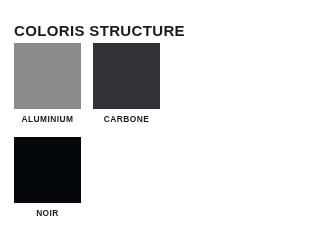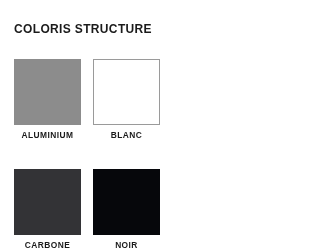--- a/index.html
+++ b/index.html
@@ -16,40 +16,39 @@
   .sheet {
     position: relative;
     width: 250px;
     height: 250px;
     box-sizing: border-box;
   }
   .sheet-title {
     position: absolute;
     left: 14px;
     top: 22px;
-    font-size: 12px;
+    font-size: 15px;
     font-weight: bold;
     letter-spacing: 0.35px;
     color: #1b1b1b;
     white-space: nowrap;
   }
   .swatch-grid {
     position: absolute;
     left: 14px;
     top: 43px;
     width: 224px;
     display: flex;
     flex-wrap: wrap;
     gap: 0px;
   }
   .swatch-cell {
     width: 79px;
     box-sizing: border-box;
     margin-bottom: 13px;
-    margin-top: 16px;
   }
   .swatch-chip {
     width: 67px;
     height: 66px;
     box-sizing: border-box;
     display: block;
   }
   .swatch-chip.bordered {
     border: 1px solid #9a9a9a;
   }
@@ -71,24 +70,20 @@
 
   <div class="sheet-title">COLORIS STRUCTURE</div>
 
   <div class="swatch-grid">
 
     <div class="swatch-cell">
       <span class="swatch-chip" style="background: rgb(140, 140, 140);"></span>
       <div class="swatch-label">ALUMINIUM</div>
     </div>
 
-    <div class="swatch-cell">
-      <span class="swatch-chip bordered" style="background: rgb(255, 255, 255); border-color: rgb(154, 154, 154);"></span>
-      <div class="swatch-label">BLANC</div>
-    </div>
 
     <div class="swatch-cell">
       <span class="swatch-chip" style="background: rgb(51, 51, 54);"></span>
       <div class="swatch-label">CARBONE</div>
     </div>
 
     <div class="swatch-cell">
       <span class="swatch-chip" style="background: rgb(6, 7, 11);"></span>
       <div class="swatch-label">NOIR</div>
     </div>

